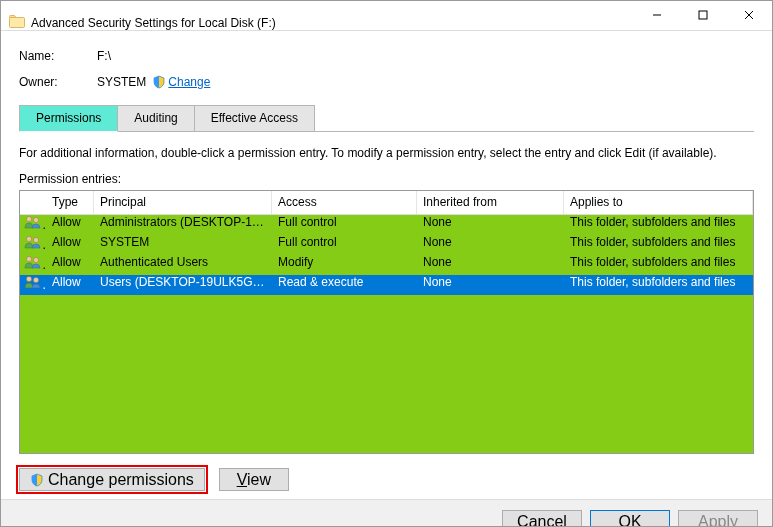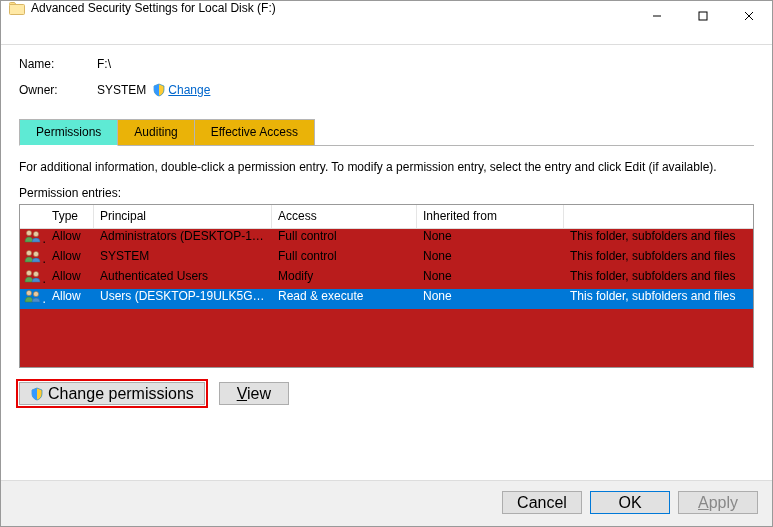--- a/index.html
+++ b/index.html
@@ -10,23 +10,23 @@
     background: #fff;
     width: 773px;
     height: 527px;
     border: 1px solid #999;
     display: flex;
     flex-direction: column;
     color: #000;
   }
   
   .titlebar {
-    height: 44px;
-    display: flex;
-    align-items: flex-start;
+    height: 30px;
+    display: flex;
+    align-items: flex-end;
     border-bottom: 1px solid #ddd;
     background: #fff;
   }
   .titlebar .folder-icon {
     width: 16px; height: 16px;
     margin: 0 6px 0 8px;
   }
   .titlebar .title { flex: 0 0 auto; }
   .titlebar .spacer { flex: 1 1 auto; }
   .win-btn {
@@ -36,21 +36,21 @@
     font-size: 10px;
     color: #333;
   }
   
   .content {
     padding: 12px 18px 8px 18px;
     flex: 1 1 auto;
     display: flex;
     flex-direction: column;
   }
-  .row-info { display: flex; align-items: flex-start; margin-bottom: 6px; height: 20px; }
+  .row-info { display: flex; align-items: flex-end; margin-bottom: 6px; height: 20px; }
   .row-info .lbl { width: 78px; }
   .shield-icon { width: 14px; height: 14px; margin: 0 2px 0 6px; vertical-align: -2px; }
   .link { color: #0066cc; text-decoration: underline; cursor: pointer; }
   
   .tabs {
     display: flex;
     margin-top: 10px;
     position: relative;
   }
   .tabs::after {
@@ -58,38 +58,38 @@
     position: absolute;
     left: 0; right: 0; bottom: 0;
     border-bottom: 1px solid #b5b5b5;
     z-index: 0;
   }
   .tab {
     padding: 5px 16px 6px 16px;
     border: 1px solid #b5b5b5;
     border-bottom: 1px solid #b5b5b5;
     margin-right: -1px;
-    background: #eab308;
+    background: #e5e5e5;
     position: relative;
     z-index: 1;
   }
   .tab.active {
     background: #5eead4;
     border-bottom: 1px solid #fff;
     z-index: 2;
   }
   
   .info-text { margin: 14px 0 12px 0; }
   .section-label { margin-bottom: 4px; }
   
   .table-wrap {
     border: 1px solid #999;
-    height: 164px;
+    height: 264px;
     overflow: hidden;
-    background: #b91c1c;
+    background: #84cc16;
   }
   .thead {
     display: flex;
     border-bottom: 1px solid #ddd;
     background: #fff;
   }
   .thead .th {
     padding: 4px 6px 5px 6px;
     border-right: 1px solid #e5e5e5;
     font-weight: normal;
@@ -202,20 +202,21 @@
   <div class="info-text">For additional information, double-click a permission entry. To modify a permission entry, select the entry and click Edit (if available).</div>
   <div class="section-label">Permission entries:</div>
 
   <div class="table-wrap">
     <div class="thead">
       <div class="th col-icon"></div>
       <div class="th col-type">Type</div>
       <div class="th col-principal">Principal</div>
       <div class="th col-access">Access</div>
       <div class="th col-inherited">Inherited from</div>
+      <div class="th col-applies">Applies to</div>
     </div>
     <div class="tbody" id="tbody">
         <div class="tr">
           <div class="td col-icon"><svg class="users-icon" viewBox="0 0 18 14">
   <circle cx="5" cy="4" r="2.6" fill="#e8c9a3" stroke="#9a6e3f" stroke-width="0.5"></circle>
   <path d="M1 13 Q1 8 5 8 Q9 8 9 13 Z" fill="#5aa657" stroke="#3b7a3a" stroke-width="0.5"></path>
   <circle cx="12" cy="5" r="2.6" fill="#e8c9a3" stroke="#9a6e3f" stroke-width="0.5"></circle>
   <path d="M8 13 Q8 9 12 9 Q16 9 16 13 Z" fill="#4b8ecf" stroke="#2e6aa6" stroke-width="0.5"></path>
 </svg></div>
           <div class="td col-type">Allow</div>

